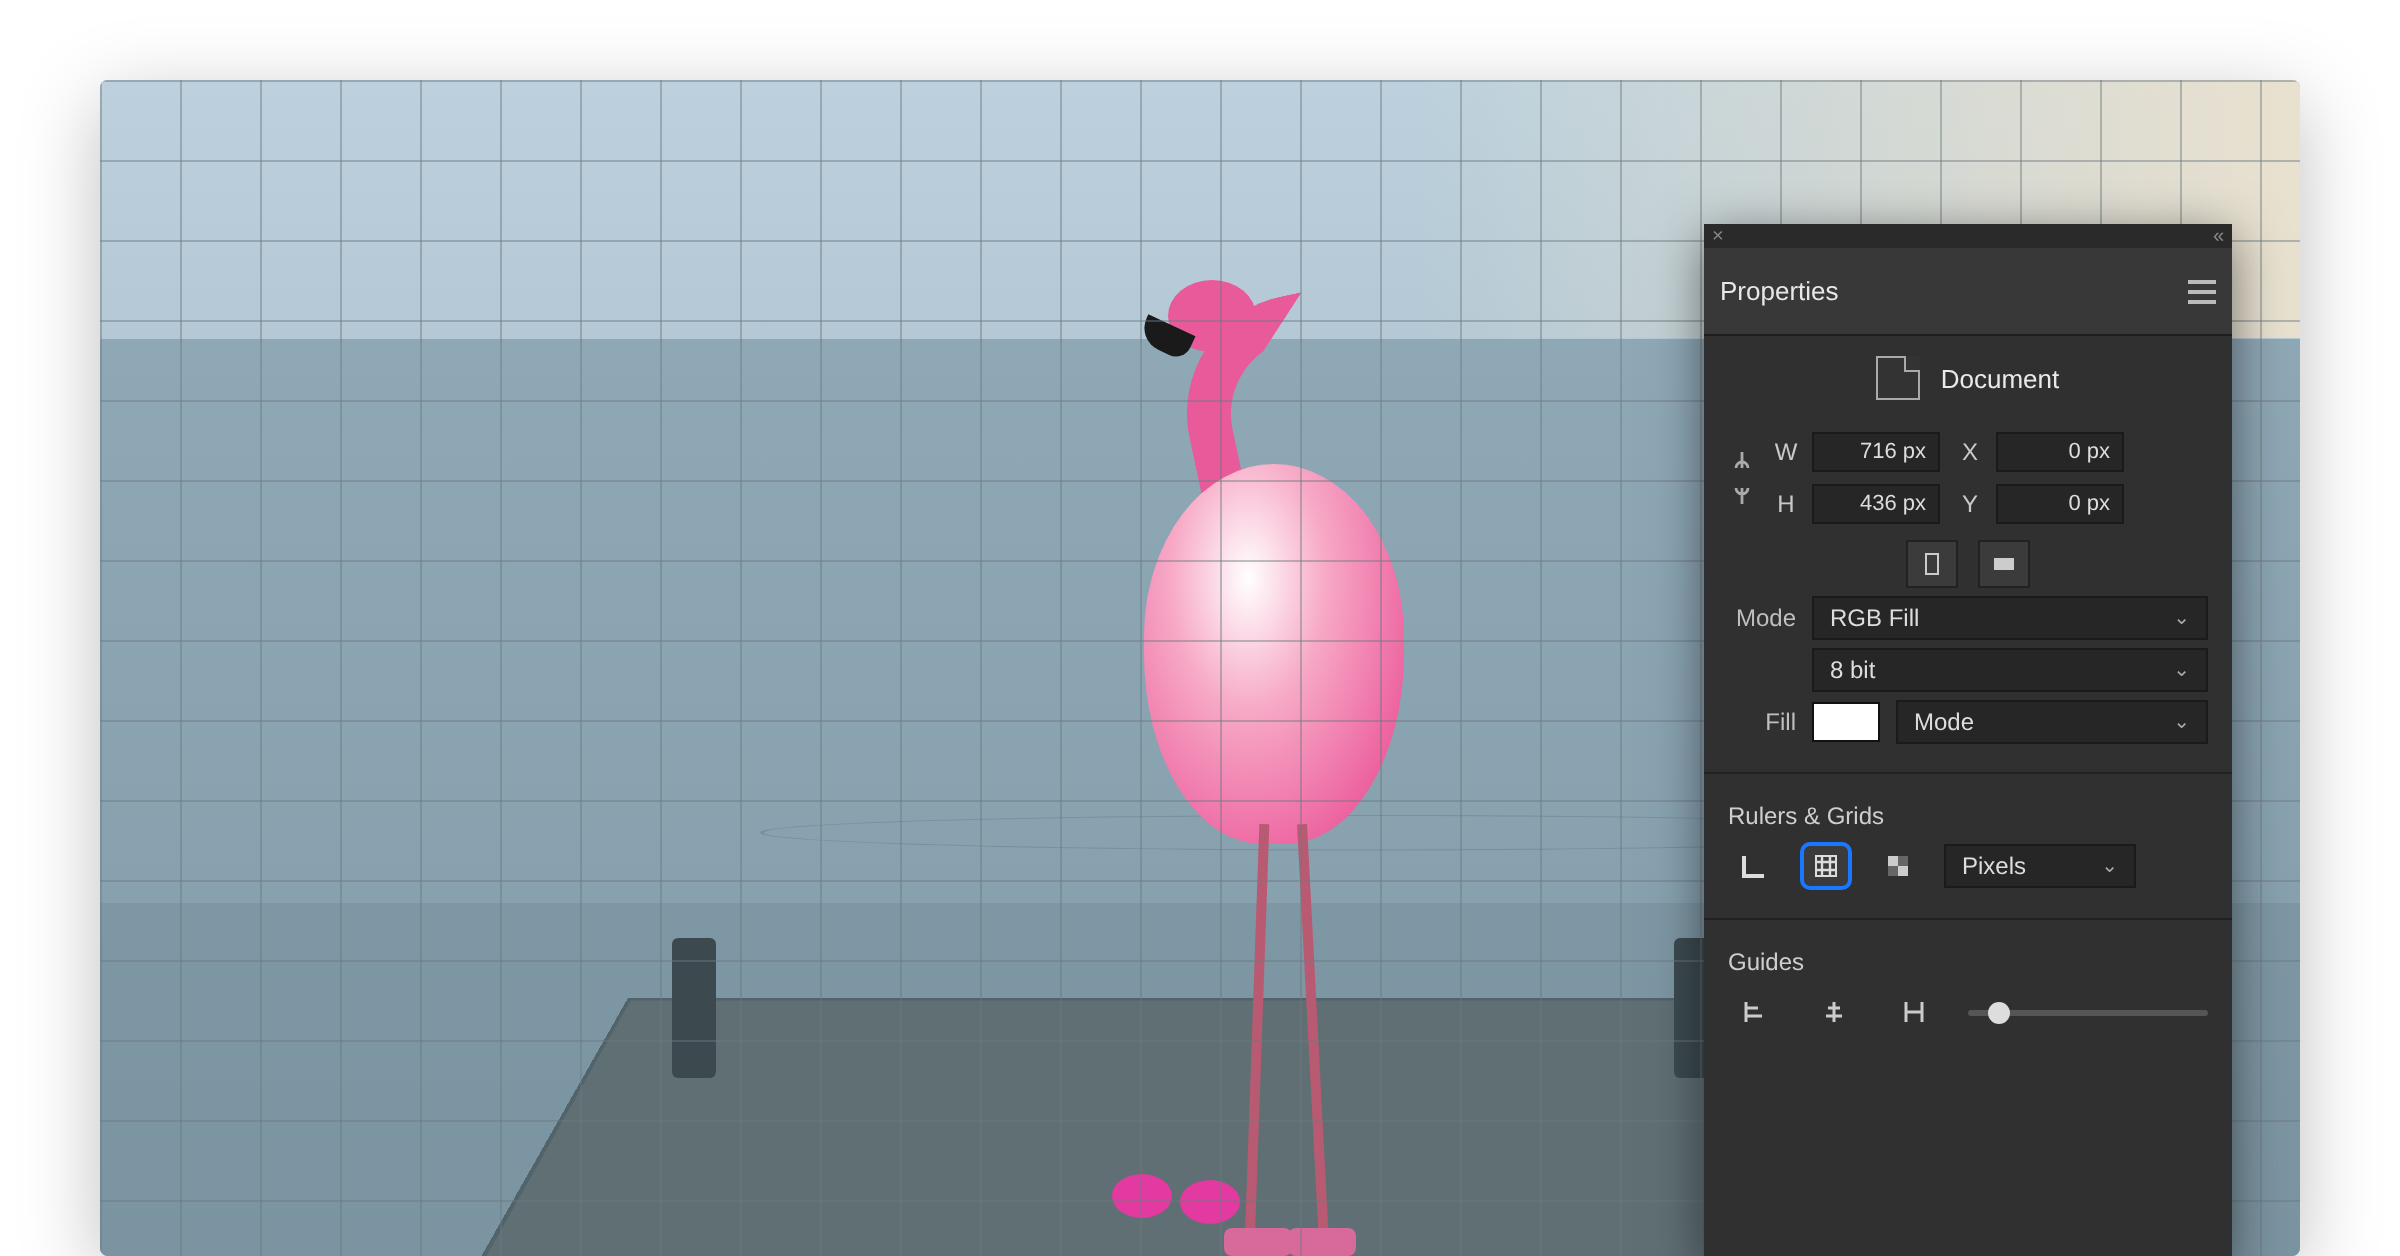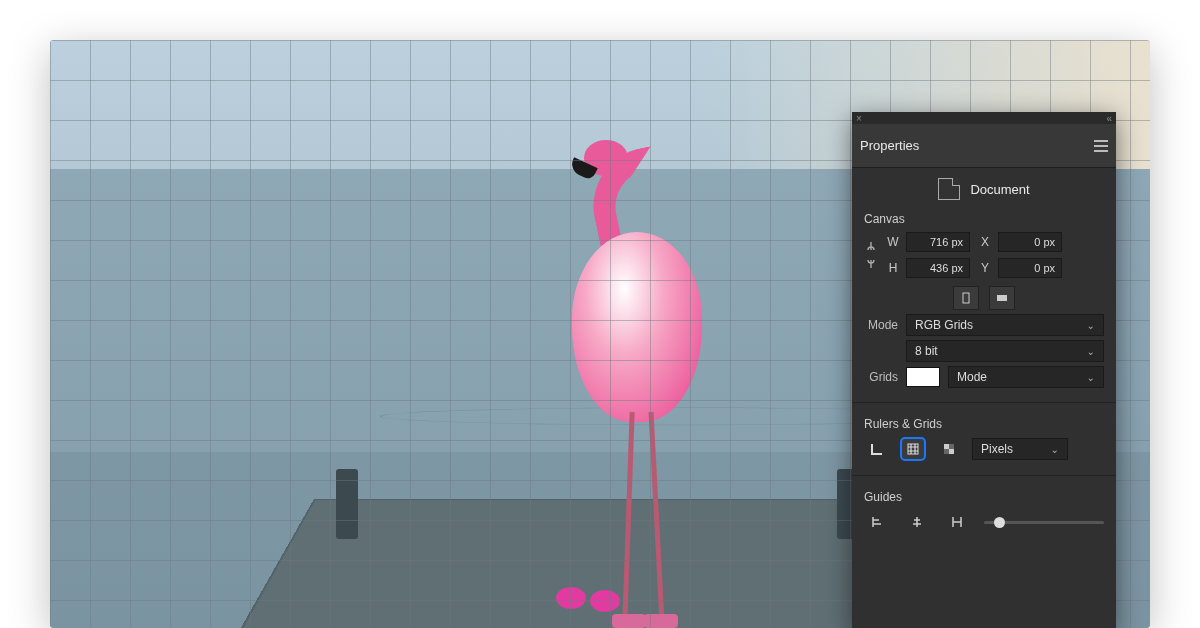--- a/index.html
+++ b/index.html
@@ -219,21 +219,20 @@
       <span class="tab-title">Properties</span>
       <span class="tab-menu"></span>
     </div>
 
     <div class="doc-row">
       <span class="doc-icon"></span>
       <span class="doc-label">Document</span>
     </div>
 
     <div class="section">
-      <div class="subhead">Canvas</div>
 
       <div class="row">
         <div class="link-icon">
           <svg viewBox="0 0 12 30">
               <path d="M6 2v8M6 20v8M3 10a3 3 0 0 1 6 0M3 20a3 3 0 0 0 6 0" stroke="#aaa" fill="none" stroke-width="1.4"></path>
             </svg>
         </div>
         <div class="pair-col">
           <div class="pair">
             <span class="lab">W</span>
@@ -265,33 +264,33 @@
         <div class="iconbtn">
           <svg viewBox="0 0 14 14">
               <rect x="2" y="4" width="10" height="6" fill="#ccc"></rect>
             </svg>
         </div>
       </div>
 
       <div class="row" style="">
         <span class="fieldlab">Mode</span>
         <div class="select">
-          <span>RGB Grids</span>
+          <span>RGB Fill</span>
           <span class="chev">⌄</span>
         </div>
       </div>
       <div class="row">
         <span class="fieldlab"></span>
         <div class="select">
           <span>8 bit</span>
           <span class="chev">⌄</span>
         </div>
       </div>
       <div class="row">
-        <span class="fieldlab">Grids</span>
+        <span class="fieldlab">Fill</span>
         <div class="swatch"></div>
         <div class="select">
           <span>Mode</span>
           <span class="chev">⌄</span>
         </div>
       </div>
     </div>
 
     <hr>
 

